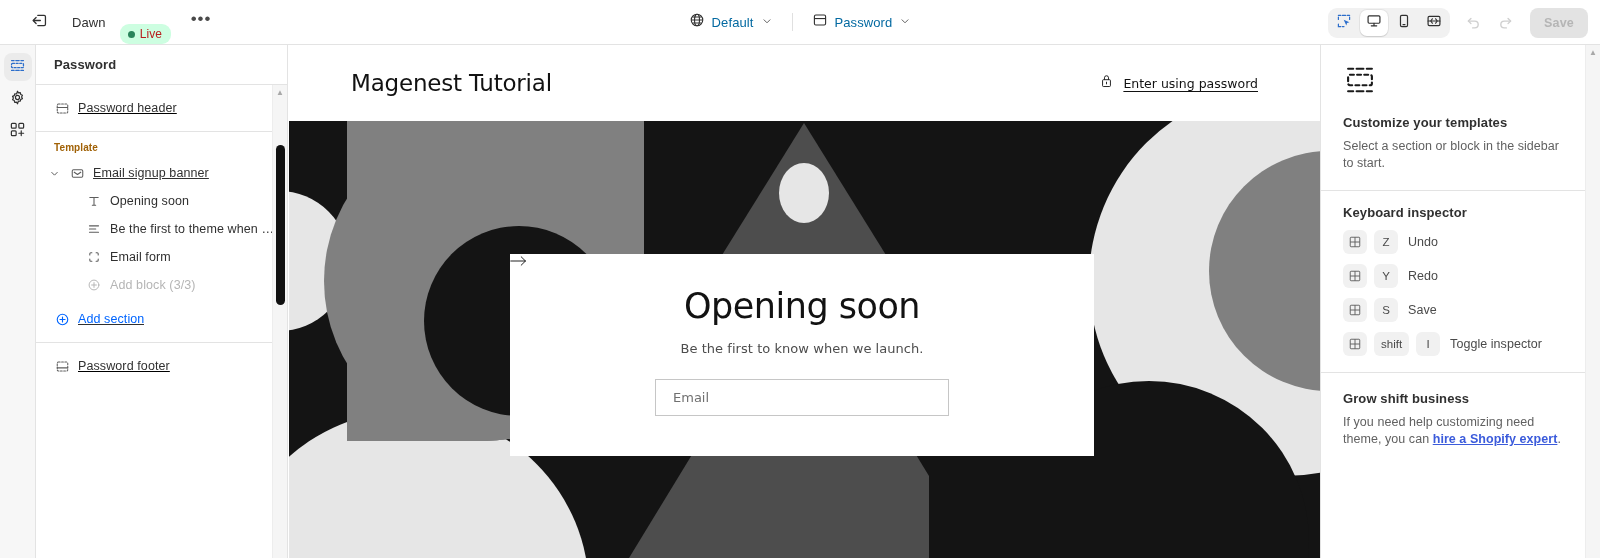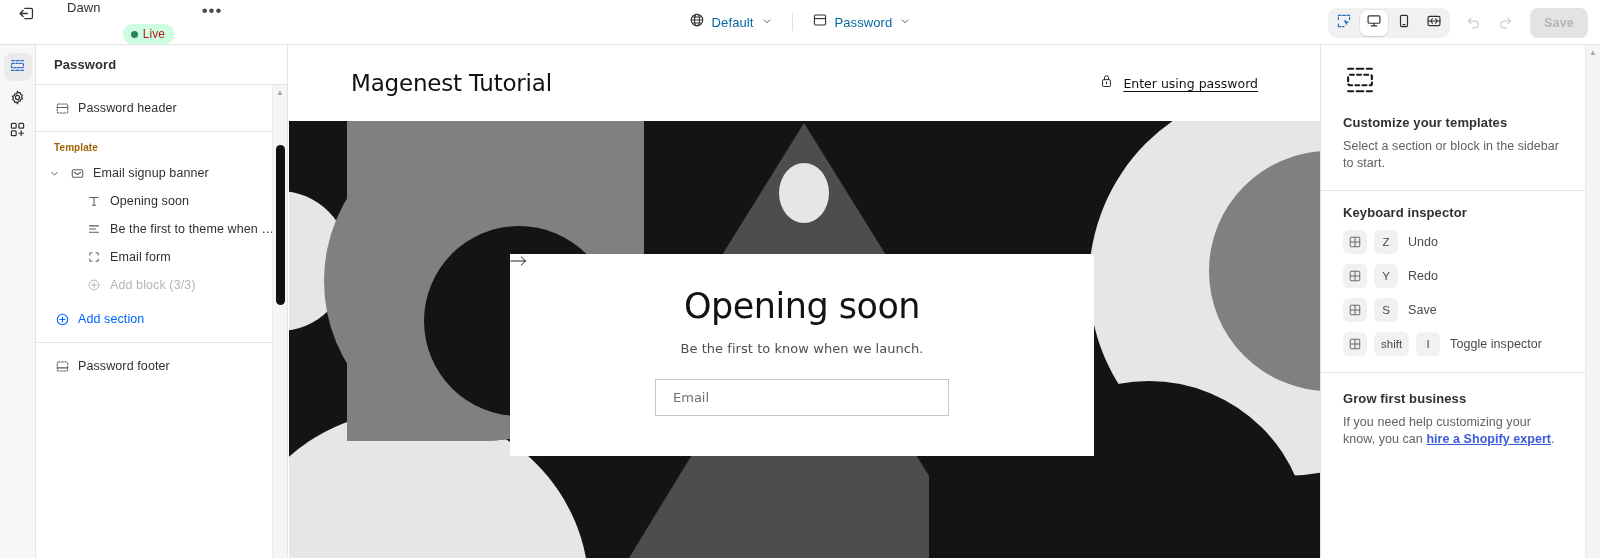--- a/index.html
+++ b/index.html
@@ -12,21 +12,21 @@
     -webkit-font-smoothing: antialiased;
   }
 
   
   .topbar {
     position: absolute; top: 0; left: 0; width: 1600px; height: 45px;
     background: #ffffff;
     border-bottom: 1px solid #e3e3e3;
     display: flex; align-items: center;
   }
-  .topbar-left { display: flex; padding-left: 11px; gap: 12px; }
+  .topbar-left { display: flex; align-items: center; padding-left: 24px; gap: 4px; }
   .tb-icon-btn {
     width: 30px; height: 30px; border-radius: 8px;
     display: flex; align-items: center; justify-content: center;
     cursor: pointer; background: transparent; border: none;
   }
   .theme-name {
     font-size: 13px; color: #303030; padding: 0 10px 0 14px;
     letter-spacing: 0.1px;
   }
   .live-badge {
@@ -111,27 +111,27 @@
   .sb-header-title { font-size: 13px; font-weight: 600; color: #303030; letter-spacing: .1px; }
   .sb-scroll { flex: 1; overflow: hidden; position: relative; }
   .sb-group { border-bottom: 1px solid #e3e3e3; }
   .sb-row {
     height: 28px; display: flex; align-items: center;
     padding-left: 18px; gap: 8px; cursor: pointer; font-size: 12.5px; color: #303030;
     letter-spacing: .1px;
   }
   .sb-row .row-ico { width: 16px; height: 16px; display:flex; align-items:center; justify-content:center; flex:0 0 16px;}
   .sb-row .row-lbl { white-space: nowrap; overflow: hidden; text-overflow: ellipsis; }
-  .sb-pad-top { padding-top: 9px; }
+  .sb-pad-top { padding-top: 9px; text-decoration: underline; }
   .sb-pad-bot { padding-bottom: 9px; }
   .sb-section-title {
     font-size: 10px; font-weight: 600; color: #a16207;
     padding: 10px 0 6px 18px; letter-spacing: .1px;
   }
-  .sb-row.lvl1 { padding-left: 11px; }
+  .sb-row.lvl1 { padding-left: 11px; text-decoration: underline; }
   .sb-row.lvl2 { padding-left: 50px; }
   .sb-row.muted .row-lbl, .sb-row.muted .row-ico { color: #b5b5b5; }
   .sb-row.link .row-lbl { color: #0065ff; }
   .sb-row.link .row-ico { color: #0065ff; }
   .caret { width: 14px; flex: 0 0 14px; display:flex; align-items:center; justify-content:center; }
 
   .sb-scrollbar {
     position: absolute; top: 0; right: 0; width: 15px; height: 100%;
     background: #f5f5f5; border-left: 1px solid #ededed;
   }
@@ -601,21 +601,21 @@
             <path d="M10 3.2v13.6M3.2 10h13.6"></path>
           </svg>
         </span>
         <span class="key">shift</span>
         <span class="key">I</span>
         <span class="ks-desc">Toggle inspector</span>
       </div>
     </div>
 
     <div class="rp-block nb">
-      <div class="rp-h">Grow first business</div>
-      <div class="rp-p"><span>If you need help customizing your know, you can </span><span class="rp-link">hire a Shopify expert</span><span>.</span></div>
+      <div class="rp-h">Grow shift business</div>
+      <div class="rp-p"><span>If you need help customizing need theme, you can </span><span class="rp-link">hire a Shopify expert</span><span>.</span></div>
     </div>
 
   </div>
   <div class="rp-scrollbar">
     <div class="arrow-up">▲</div>
   </div>
 </div>
 
 </body></html>

